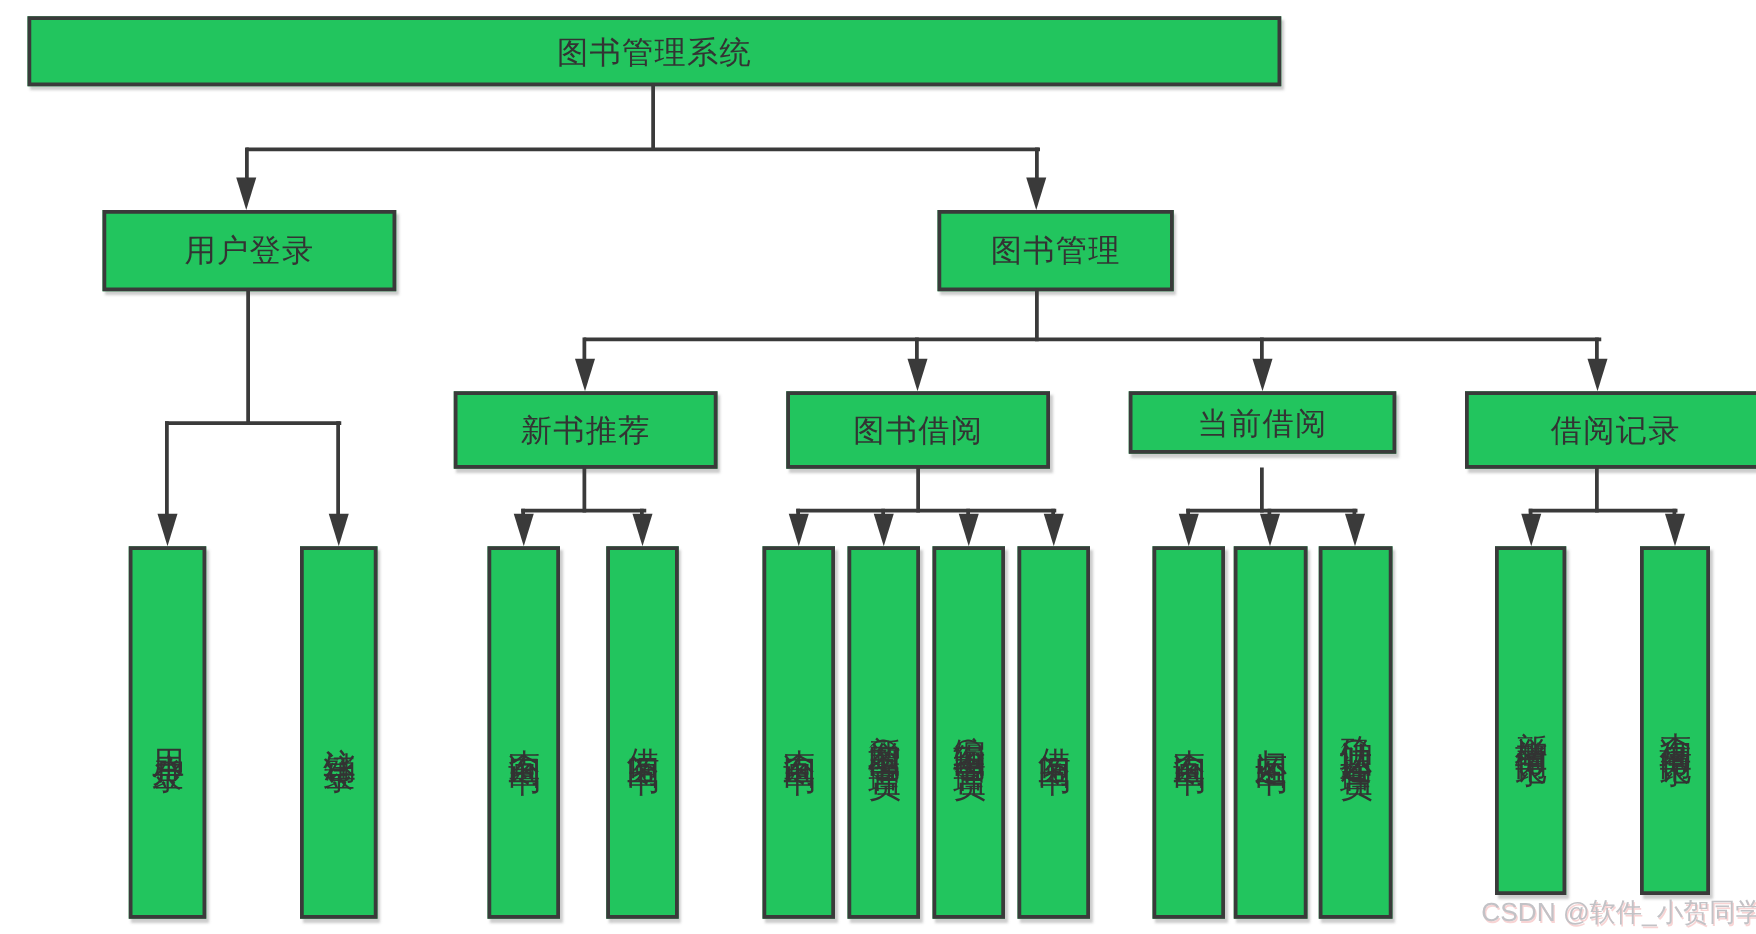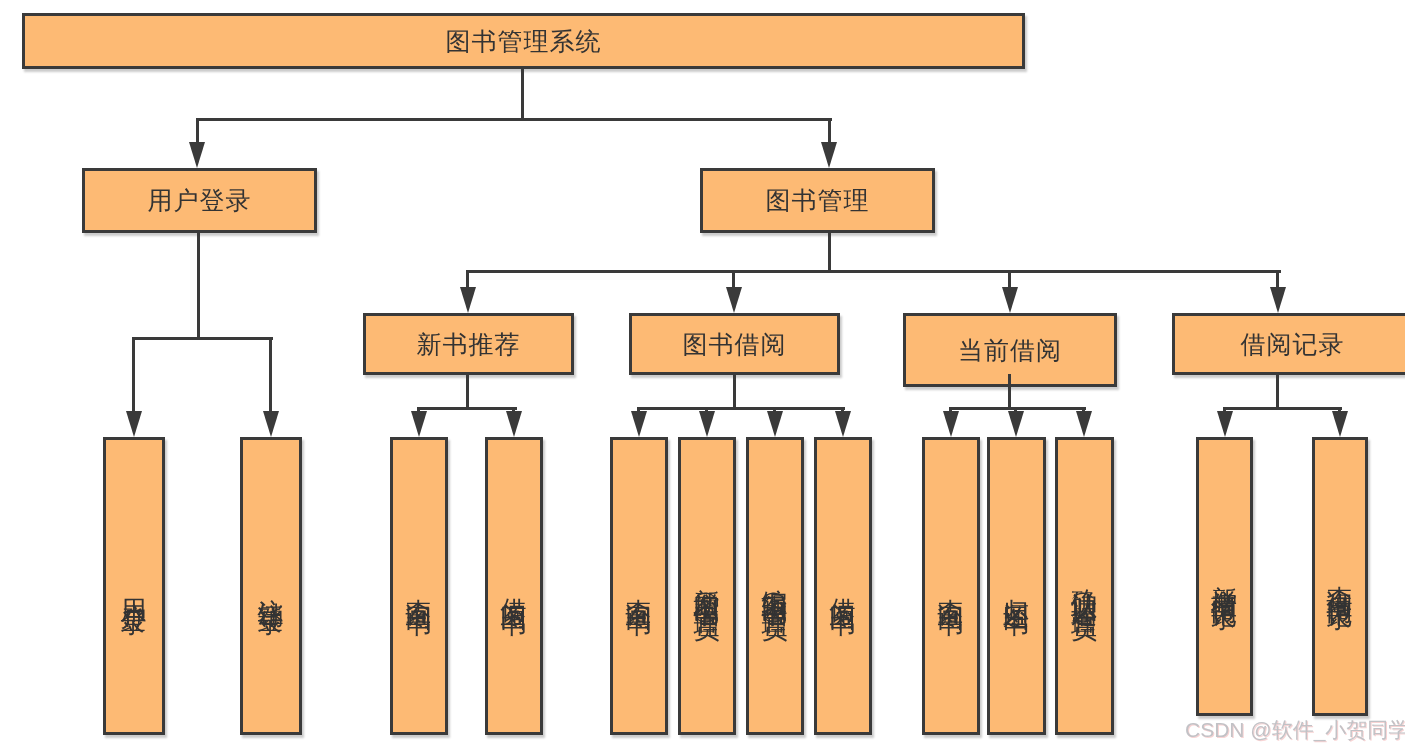--- a/index.html
+++ b/index.html
@@ -8,24 +8,24 @@
   #stage {
     position:relative;
     width:1405px; height:747px;
     background:#ffffff;
     overflow:hidden;
     color:#333333;
   }
   
   .node {
     position:absolute;
-    background:#fdba74;
+    background:#22c55e;
     border:3px solid #3a3a3a;
     box-shadow:2px 3px 2px rgba(110,110,110,0.35);
-    display:flex; align-items:center; justify-content:center;
+    display:flex; align-items:center; justify-content:center;font-family:Liberation Serif, serif;
   }
   .node .hlabel {
     font-size:25px; letter-spacing:1px; color:#333333; white-space:nowrap;
   }
   .leaf .vlabel {
     writing-mode:vertical-rl;
     text-orientation:mixed;
     font-size:26px;
     letter-spacing:4px;
     color:#333333;
@@ -63,21 +63,21 @@
   <div class="vl" style="left:521px;top:67px;height:53px;"></div>
   <div class="hl" style="left:197px;top:118px;width:635px;"></div>
   <div class="vl" style="left:196px;top:118px;height:28px;"></div>
   <div class="ah" style="left:189px;top:142px;"></div>
   <div class="vl" style="left:828px;top:118px;height:28px;"></div>
   <div class="ah" style="left:821px;top:142px;"></div>
 
   <div class="node" style="left:82px;top:168px;width:235px;height:65px;">
     <span class="hlabel">用户登录</span>
   </div>
-  <div class="node" style="left:700px;top:168px;width:235px;height:65px;text-align:right;">
+  <div class="node" style="left:750px;top:168px;width:189px;height:65px;text-align:right;">
     <span class="hlabel">图书管理</span>
   </div>
 
   <div class="vl" style="left:197px;top:231px;height:109px;"></div>
   <div class="hl" style="left:132px;top:337px;width:141px;"></div>
   <div class="vl" style="left:132px;top:337px;height:78px;"></div>
   <div class="ah" style="left:126px;top:411px;"></div>
   <div class="vl" style="left:269px;top:337px;height:78px;"></div>
   <div class="ah" style="left:263px;top:411px;"></div>
 
@@ -91,21 +91,21 @@
   <div class="ah" style="left:1002px;top:287px;"></div>
   <div class="vl" style="left:1276px;top:270px;height:22px;"></div>
   <div class="ah" style="left:1270px;top:287px;"></div>
 
   <div class="node" style="left:629px;top:313px;width:211px;height:62px;">
     <span class="hlabel">图书借阅</span>
   </div>
   <div class="node" style="left:363px;top:313px;width:211px;height:62px;">
     <span class="hlabel">新书推荐</span>
   </div>
-  <div class="node" style="left:903px;top:313px;width:214px;height:74px;">
+  <div class="node" style="left:903px;top:313px;width:214px;height:50px;">
     <span class="hlabel">当前借阅</span>
   </div>
   <div class="node" style="left:1172px;top:313px;width:241px;height:62px;">
     <span class="hlabel">借阅记录</span>
   </div>
 
   <div class="vl" style="left:466px;top:373px;height:37px;"></div>
   <div class="hl" style="left:417px;top:407px;width:100px;"></div>
   <div class="vl" style="left:417px;top:407px;height:10px;"></div>
   <div class="ah" style="left:411px;top:411px;"></div>

